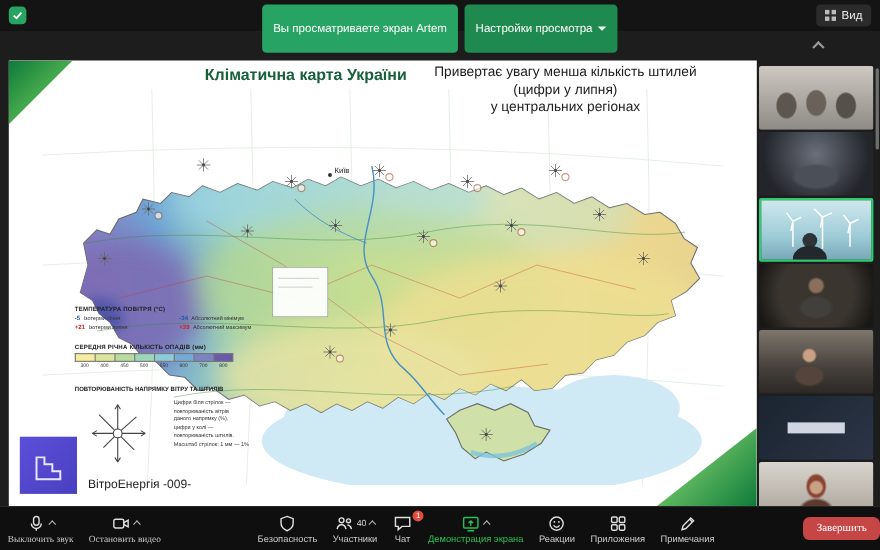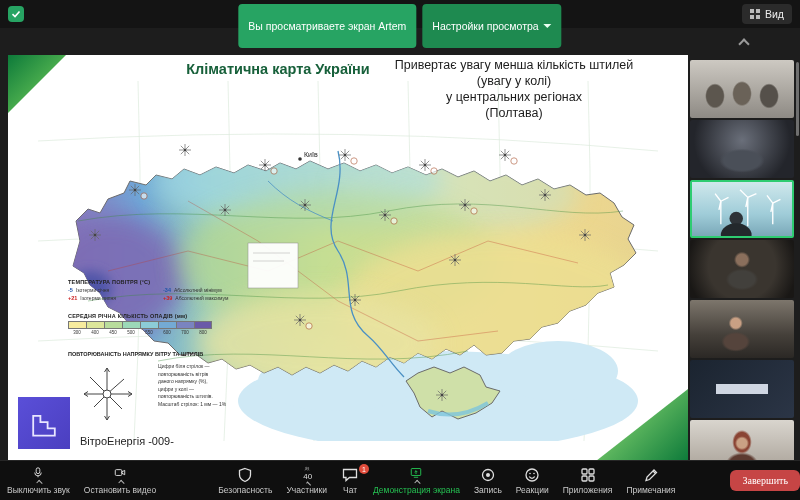--- a/index.html
+++ b/index.html
@@ -102,25 +102,25 @@
       radial-gradient(ellipse 13px 16px at 50% 38%, #8a4434 0 60%, transparent 75%),
       radial-gradient(ellipse 18px 13px at 50% 76%, #5c3a30 0 70%, transparent 90%),
       linear-gradient(180deg,#d9d5ce,#a29a90); }
   .tile svg { position:absolute; inset:0; }
   .scrollbar { position:absolute; right:1px; top:34px; width:3px; height:74px;
                background:#6f6f6f; border-radius:2px; }
 
   
   .toolbar { position:absolute; bottom:0; left:0; right:0; height:40px; background:#0f0f0f;
              border-top:1px solid #262626; display:flex; align-items:center; z-index:10; }
-  .tb-left { display:flex; }
+  .tb-left { display:flex;font-family:Liberation Serif, serif; }
   .tb-center { flex:1; display:flex; justify-content:center; }
   .tb-item { display:flex; flex-direction:column; align-items:center; justify-content:center;
              padding:0 7px; height:40px; cursor:pointer; }
-  .tb-top { position:relative; height:19px; display:flex; align-items:center;flex-direction:column; }
+  .tb-top { position:relative; height:19px; display:flex; align-items:center; }
   .tb-label { font-size:8.5px; color:#c9c9c9; white-space:nowrap; }
   .tb-item.accent .tb-label { color:#25c152; }
   .tb-chev { width:5px; height:5px; border-left:1.3px solid #b5b5b5; border-top:1.3px solid #b5b5b5;
              transform:rotate(45deg); margin-left:3px; margin-top:2px; }
   .tb-count { font-size:8px; color:#ddd; margin-left:2px; }
   .tb-badge { position:absolute; top:-2px; right:-10px; background:#e04c3c; color:#fff;
               font-size:7px; min-width:10px; height:10px; border-radius:5px;
               display:flex; align-items:center; justify-content:center; padding:0 2px; }
   .end-btn { background:#c64545; color:#fff; font-size:10px; padding:5px 12px;
              border-radius:6px; margin-right:0; cursor:pointer; white-space:nowrap;font-family:Liberation Serif, serif; }
@@ -149,23 +149,22 @@
 
 <div class="stage">
 
   <div class="slide">
     <div class="corner-tl"></div>
     <div class="corner-br"></div>
 
     <div class="slide-title">Кліматична карта України</div>
     <div class="annotation" id="annotation">
         <div>Привертає увагу менша кількість штилей</div>
-        <div>(увагу у колі)</div>
+        <div>(цифри у липня)</div>
         <div>у центральних регіонах</div>
-        <div>(Полтава)</div>
       </div>
 
     <div class="map-wrap">
       <svg width="620" height="360" viewBox="0 0 620 360">
         <defs>
           <linearGradient id="gradBase" x1="0" y1="0" x2="1" y2="0">
             <stop offset="0" stop-color="#8a7cc0"></stop>
               <stop offset="0.12" stop-color="#6fa8d8"></stop>
             <stop offset="0.25" stop-color="#9fd0b8"></stop>
               <stop offset="0.45" stop-color="#d8e6a0"></stop>
@@ -481,31 +480,20 @@
             </g>
           </svg>
           <span class="tb-chev"></span>
         </div>
         <div class="tb-label">Демонстрация экрана</div>
       </div>
       <div class="tb-item">
         <div class="tb-top">
           <svg width="18" height="18" viewBox="0 0 18 18">
             <g fill="none" stroke="#dedede" stroke-width="1.3">
-              <circle cx="9" cy="9" r="5.5"></circle>
-              <circle cx="9" cy="9" r="2" fill="#dedede" stroke="none"></circle>
-            </g>
-          </svg>
-        </div>
-        <div class="tb-label">Запись</div>
-      </div>
-      <div class="tb-item">
-        <div class="tb-top">
-          <svg width="18" height="18" viewBox="0 0 18 18">
-            <g fill="none" stroke="#dedede" stroke-width="1.3">
               <circle cx="9" cy="9" r="6"></circle>
               <circle cx="7" cy="7.5" r=".8" fill="#dedede" stroke="none"></circle>
               <circle cx="11" cy="7.5" r=".8" fill="#dedede" stroke="none"></circle>
               <path d="M6.3 10.5c.7 1.2 1.7 1.8 2.7 1.8s2-.6 2.7-1.8"></path>
             </g>
           </svg>
         </div>
         <div class="tb-label">Реакции</div>
       </div>
       <div class="tb-item">

